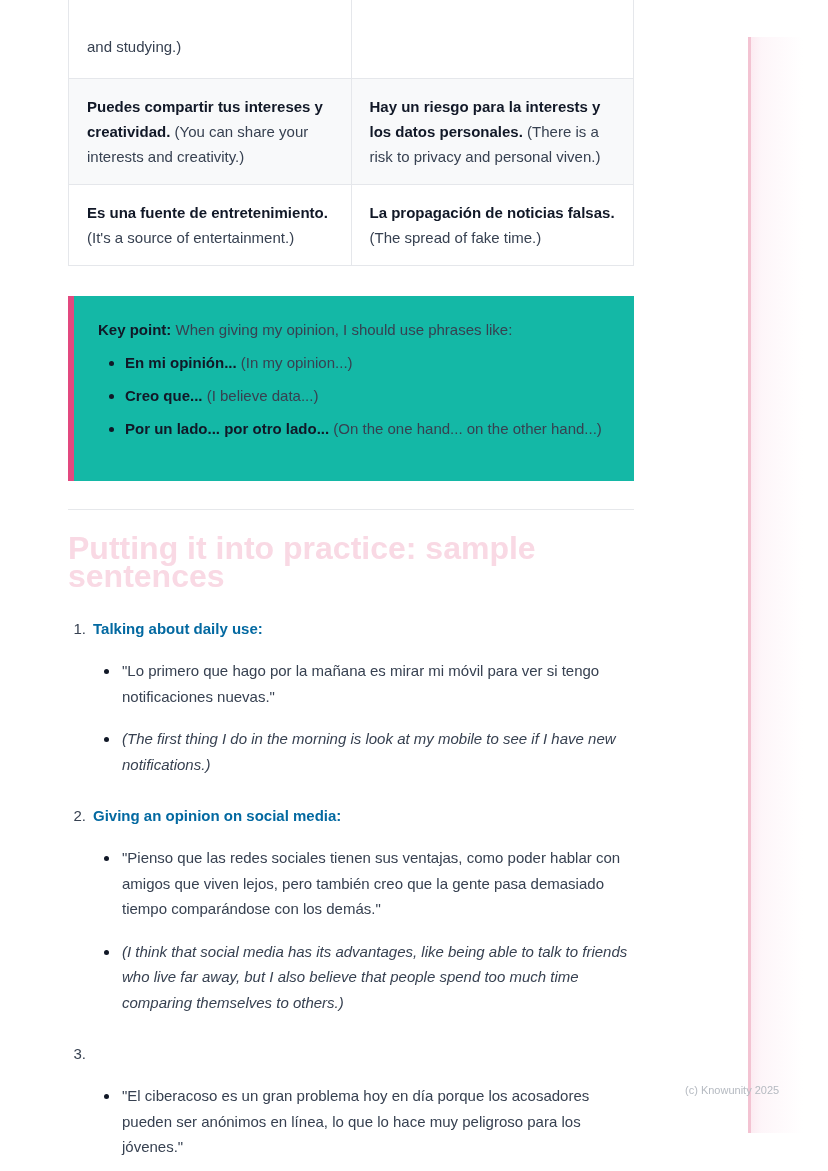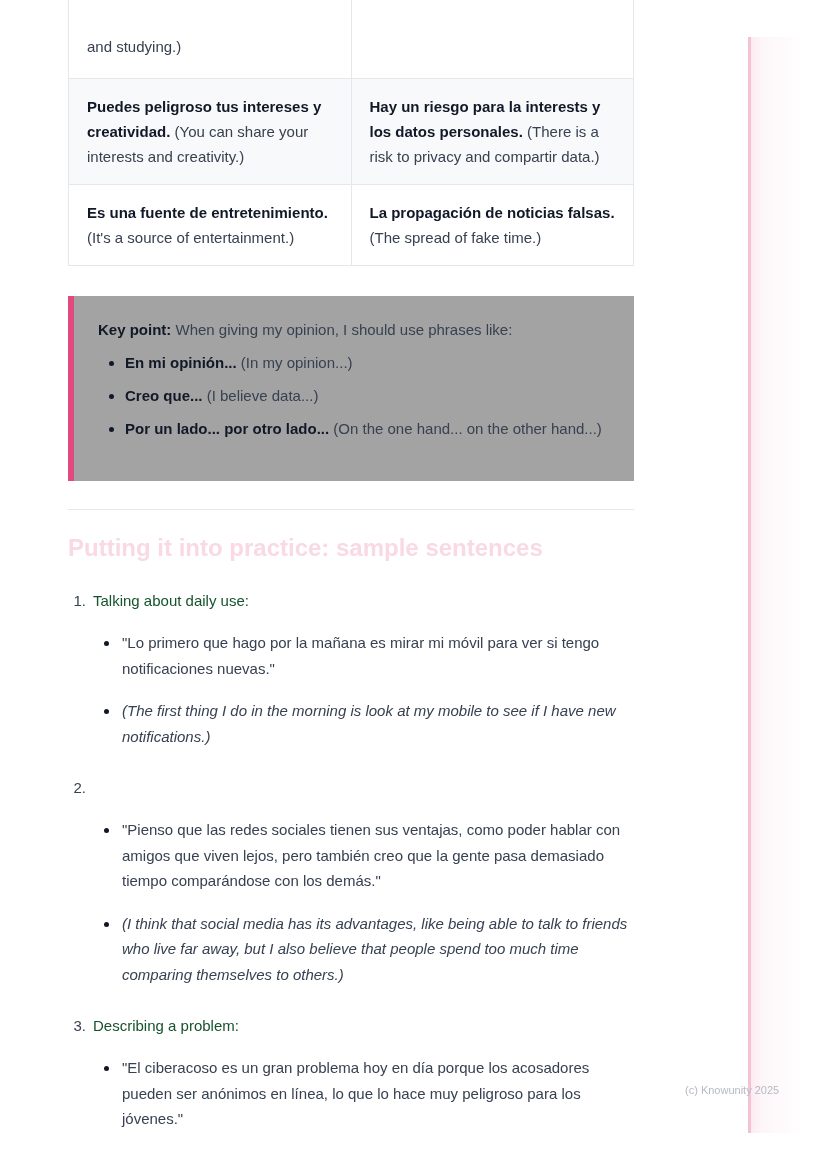--- a/index.html
+++ b/index.html
@@ -18,42 +18,42 @@
     font-size:15px;line-height:25px;
     padding:15px 18px;vertical-align:top;color:#374151;
   }
   table.vocab tr.row-first td{border-top:none;height:78px;box-sizing:border-box;padding-top:34px;padding-bottom:19px;}
   table.vocab tr.row-shade td{background:#f8f9fa;height:104px;box-sizing:border-box;}
   table.vocab tr.row-last td{height:80px;box-sizing:border-box;}
   .cellbold{font-weight:bold;color:#111827;}
 
   
   .callout{
-    margin-top:30px;background:#a3a3a3;border-left:6px solid #e2497f;
+    margin-top:30px;background:#14b8a6;border-left:6px solid #e2497f;
     padding:21px 24px 24px 24px;box-sizing:border-box;width:566px;
   }
   .callout p{margin:0;font-size:15px;line-height:25px;color:#374151;}
   .callout ul{margin:7px 0 16px 0;padding-left:27px;}
   .callout li{font-size:15px;line-height:25px;color:#374151;margin-top:8px;}
   .callout li::marker{color:#111827;}
 
   
   hr.divider{border:none;border-top:1px solid #e6e8eb;margin:28px 0 0 0;}
   h2.pink-heading{
-    margin:24px 0 0 0;font-size:24px;line-height:28px;font-weight:bold;
+    margin:24px 0 0 0;font-size:32px;line-height:28px;font-weight:bold;
     color:#f9d9e4;letter-spacing:0;
   }
   p.intro{margin:21px 0 0 0;font-size:15px;line-height:25px;color:#374151;}
 
   .olist{margin-top:26px;}
   .olitem{margin-top:0;}
   .olitem + .olitem{margin-top:0;}
   .oltitle{display:flex;font-size:15px;line-height:25px;margin-top:26px;}
   .olnum{width:18px;text-align:right;margin-right:7px;color:#374151;flex:none;}
-  .oltext{font-weight:normal;color:#14532d;}
+  .oltext{font-weight:bold;color:#0369a1;}
   .sublist{margin:9px 0 0 0;padding-left:52px;}
   .sublist li{font-size:15px;line-height:25.5px;color:#374151;margin-top:17px;padding-left:2px;}
   .sublist li::marker{color:#111827;}
   .sublist li.it{font-style:italic;}
 
   
   .edge-wash{
     position:absolute;left:751px;top:37px;width:52px;height:1096px;
     background:linear-gradient(to right, rgba(252,233,240,0.9) 0px, rgba(253,242,247,0.75) 10px, rgba(253,242,247,0.35) 32px, rgba(253,242,247,0) 52px);
     pointer-events:none;
@@ -74,24 +74,24 @@
   <div class="content">
 
     <table class="vocab">
       <tbody>
         <tr class="row-first">
           <td><span>and studying.)</span></td>
           <td><span></span></td>
         </tr>
         <tr class="row-shade">
           <td>
-            <span class="cellbold">Puedes peligroso tus intereses y creatividad.</span><span> (You can share your interests and creativity.)</span>
+            <span class="cellbold">Puedes compartir tus intereses y creatividad.</span><span> (You can share your interests and creativity.)</span>
           </td>
           <td>
-            <span class="cellbold">Hay un riesgo para la interests y los datos personales.</span><span> (There is a risk to privacy and compartir data.)</span>
+            <span class="cellbold">Hay un riesgo para la interests y los datos personales.</span><span> (There is a risk to privacy and personal viven.)</span>
           </td>
         </tr>
         <tr class="row-last">
           <td>
             <span class="cellbold">Es una fuente de entretenimiento.</span><span> (It's a source of entertainment.)</span>
           </td>
           <td>
             <span class="cellbold">La propagación de noticias falsas.</span><span> (The spread of fake time.)</span>
           </td>
         </tr>
@@ -123,31 +123,31 @@
         </div>
         <ul class="sublist">
           <li>"Lo primero que hago por la mañana es mirar mi móvil para ver si tengo notificaciones nuevas."</li>
           <li class="it">(The first thing I do in the morning is look at my mobile to see if I have new notifications.)</li>
         </ul>
       </div>
 
       <div class="olitem">
         <div class="oltitle">
           <span class="olnum">2.</span>
+          <span class="oltext">Giving an opinion on social media:</span>
         </div>
         <ul class="sublist">
           <li>"Pienso que las redes sociales tienen sus ventajas, como poder hablar con amigos que viven lejos, pero también creo que la gente pasa demasiado tiempo comparándose con los demás."</li>
           <li class="it">(I think that social media has its advantages, like being able to talk to friends who live far away, but I also believe that people spend too much time comparing themselves to others.)</li>
         </ul>
       </div>
 
       <div class="olitem">
         <div class="oltitle">
           <span class="olnum">3.</span>
-          <span class="oltext">Describing a problem:</span>
         </div>
         <ul class="sublist">
           <li>"El ciberacoso es un gran problema hoy en día porque los acosadores pueden ser anónimos en línea, lo que lo hace muy peligroso para los jóvenes."</li>
         </ul>
       </div>
 
     </div>
   </div>
 
   <div class="edge-wash"></div>

